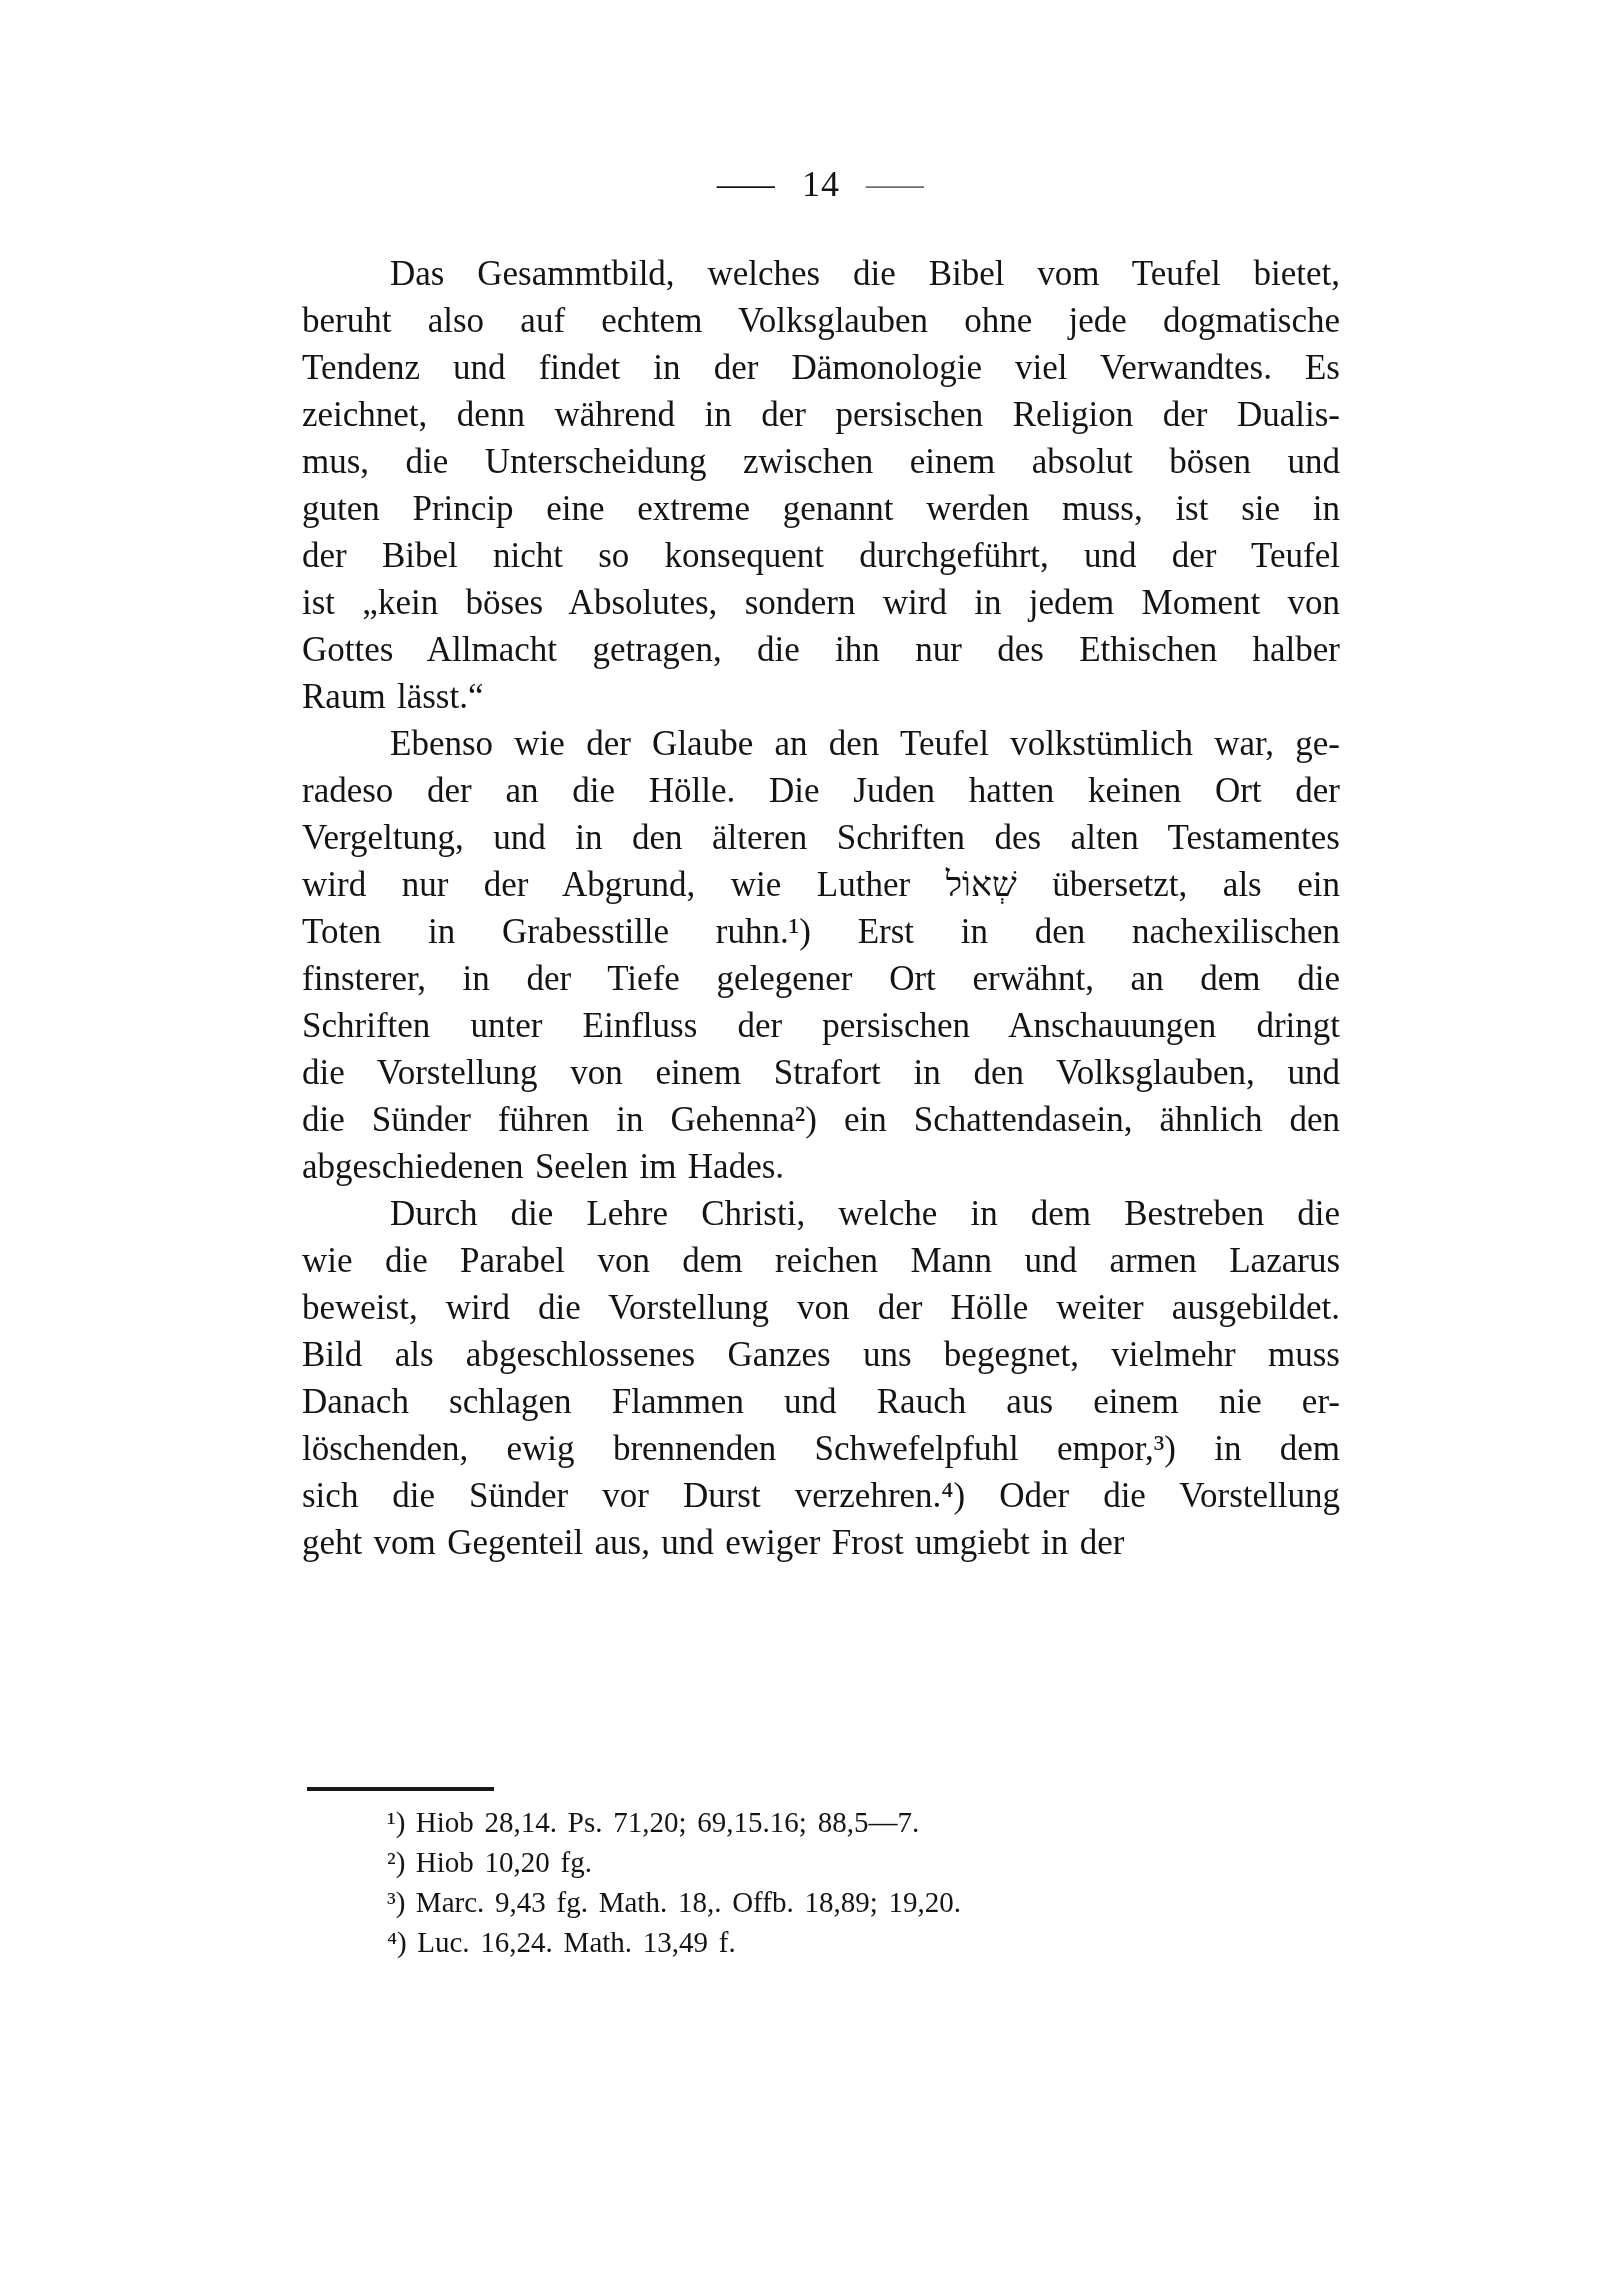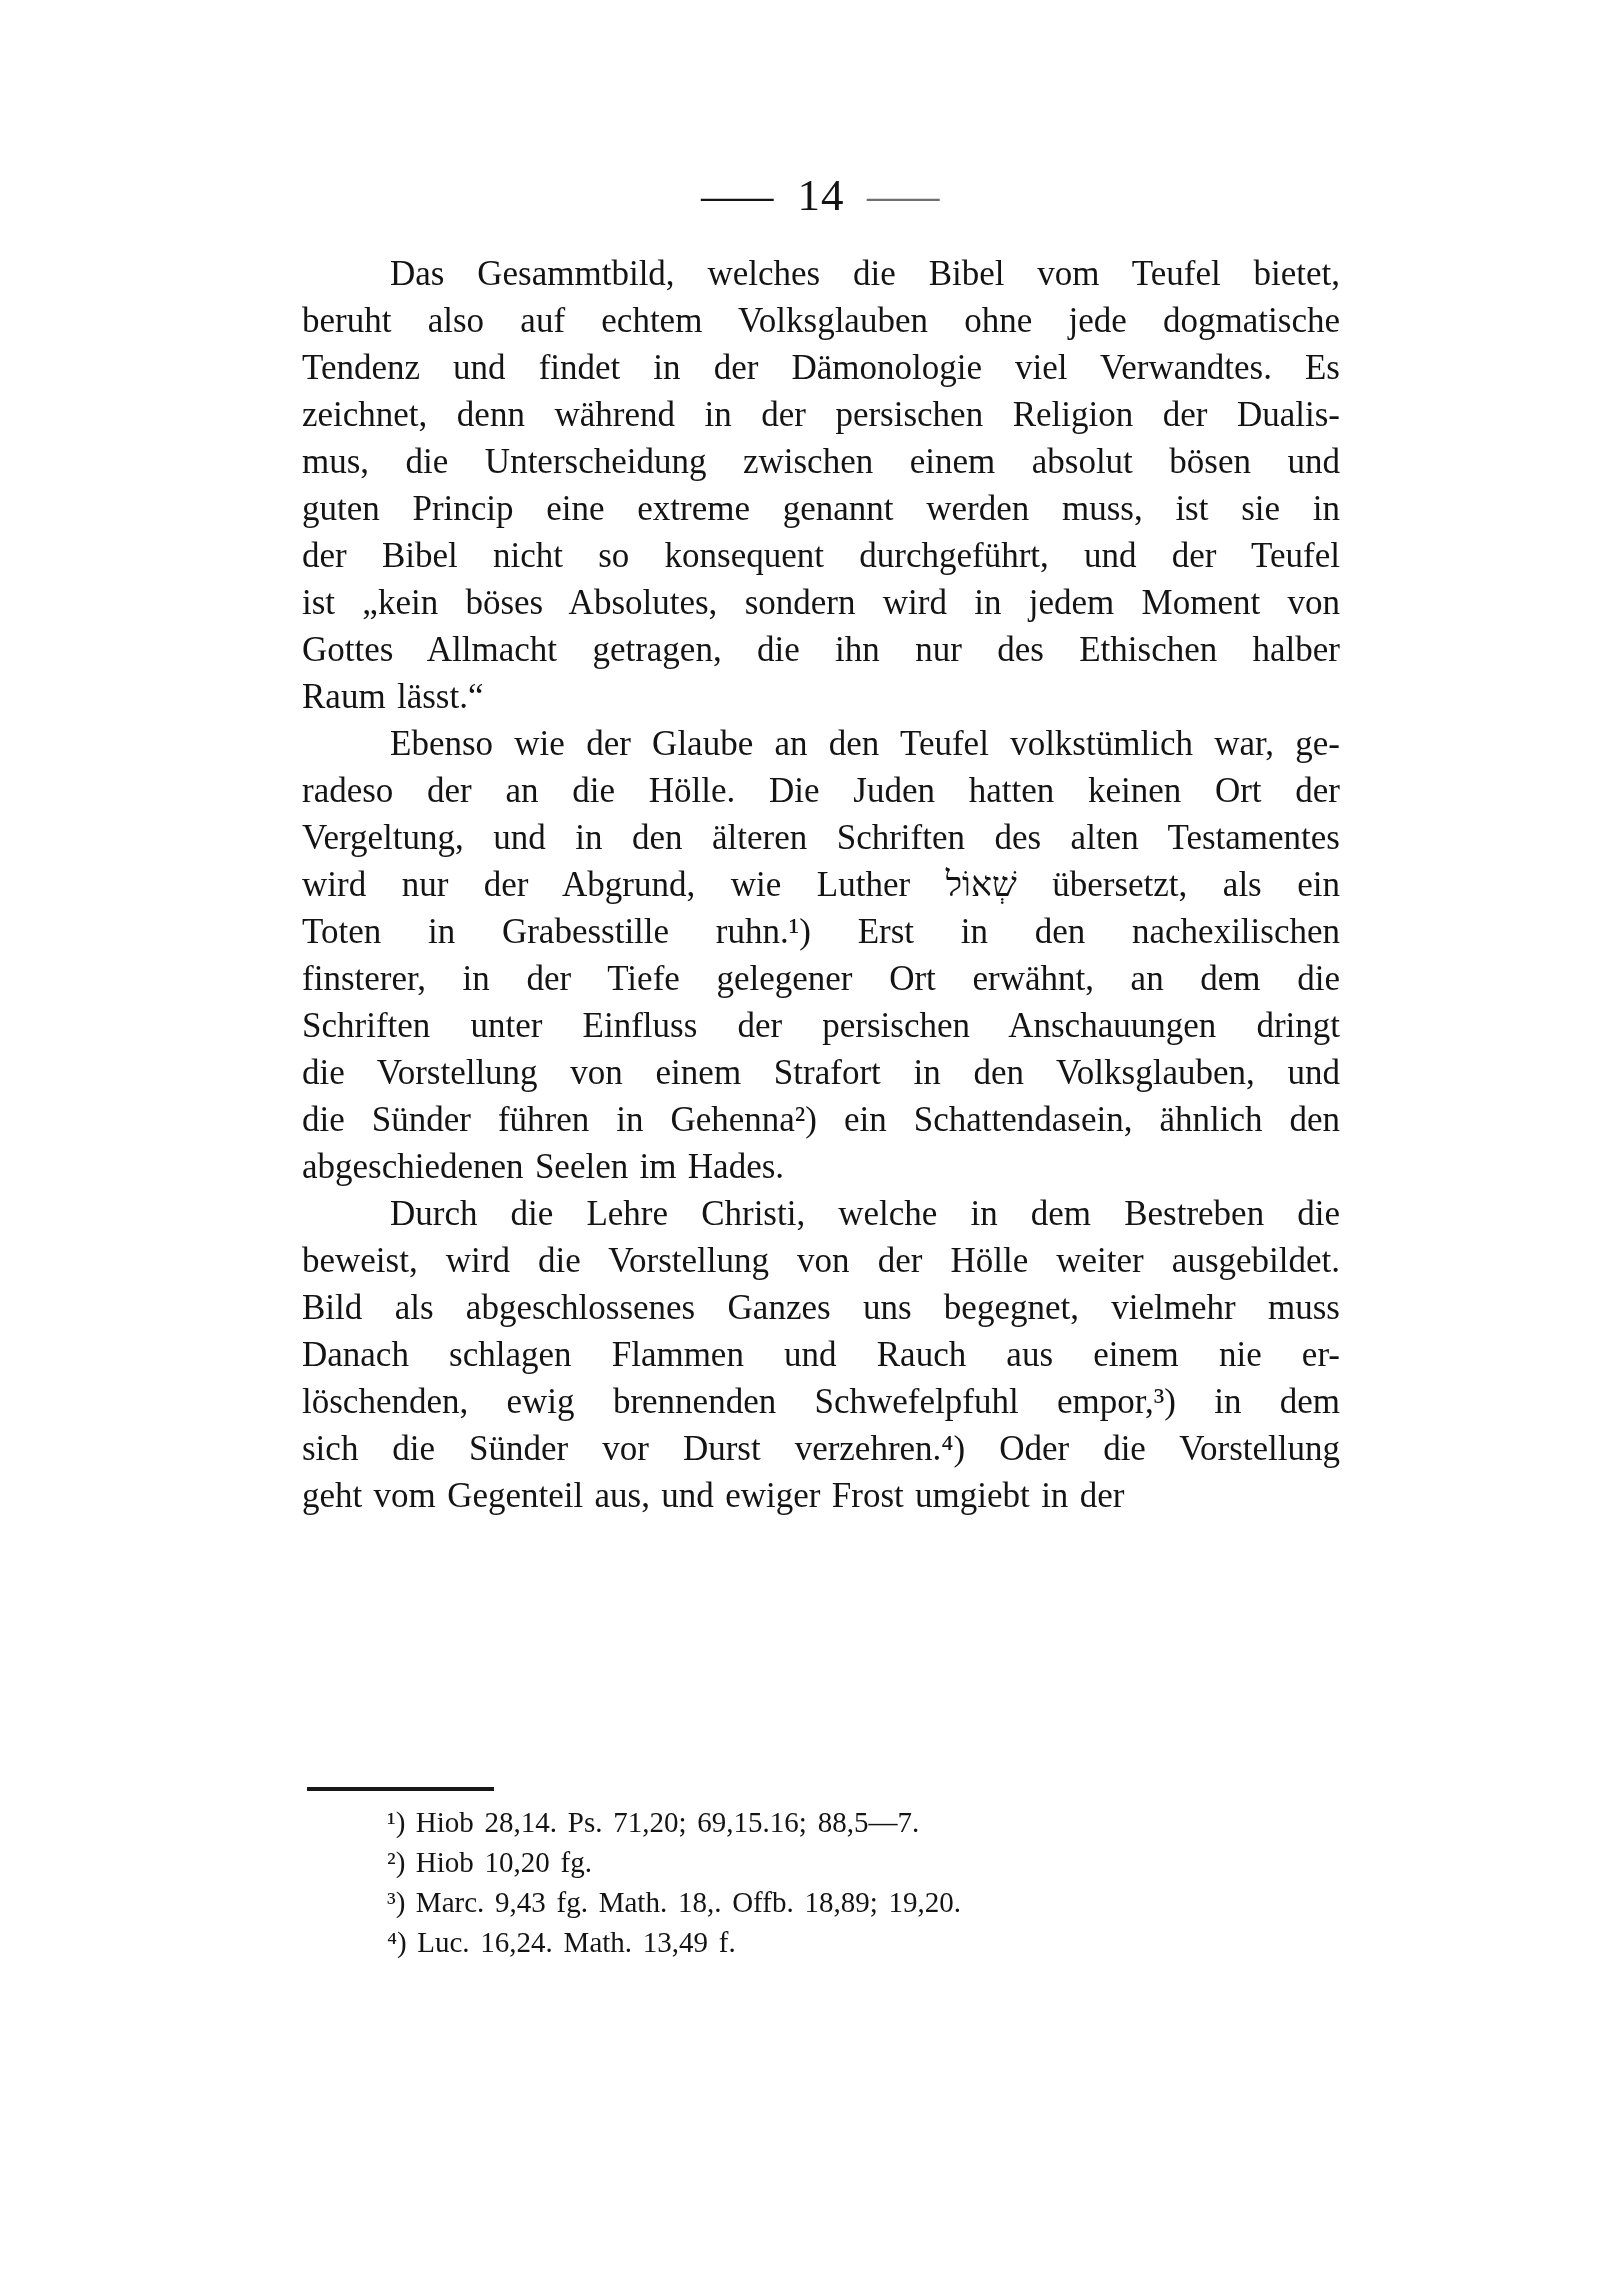--- a/index.html
+++ b/index.html
@@ -6,23 +6,23 @@
   .page{
     position:relative;
     width:1606px;height:2295px;
     background:#ffffff;
     font-family:"Liberation Serif", serif;
     color:#141414;
     overflow:hidden;
   }
   .page-header{
     position:absolute;
-    top:169px;left:302px;width:1038px;
+    top:163px;left:302px;width:1038px;
     text-align:center;
-    font-size:45px;
+    font-size:36px;
     letter-spacing:0.9px;
     white-space:nowrap;
   }
   .page-header .dash{display:inline-block;transform:scaleX(1.6);}
   .page-header .dash.left{margin-right:37px;}
   .page-header .dash.right{margin-left:37px;color:#6f6f6f;}
   .body-block{
     position:absolute;
     top:250px;left:302px;width:1038px;
     font-size:35px;
@@ -80,20 +80,21 @@
     <div class="tline">Vergeltung, und in den älteren Schriften des alten Testamentes</div>
     <div class="tline">wird nur der Abgrund, wie Luther שְׁאוֹל übersetzt, als ein</div>
     <div class="tline">Toten in Grabesstille ruhn.¹)  Erst in den nachexilischen</div>
     <div class="tline">finsterer, in der Tiefe gelegener Ort erwähnt, an dem die</div>
     <div class="tline">Schriften unter Einfluss der persischen Anschauungen dringt</div>
     <div class="tline">die Vorstellung von einem Strafort in den Volksglauben, und</div>
     <div class="tline">die Sünder führen in Gehenna²) ein Schattendasein, ähnlich den</div>
     <div class="tline pend">abgeschiedenen Seelen im Hades.</div>
 
     <div class="tline pstart">Durch die Lehre Christi, welche in dem Bestreben die</div>
+    <div class="tline">wie die Parabel von dem reichen Mann und armen Lazarus</div>
     <div class="tline">beweist, wird die Vorstellung von der Hölle weiter ausgebildet.</div>
     <div class="tline">Bild als abgeschlossenes Ganzes uns begegnet, vielmehr muss</div>
     <div class="tline">Danach schlagen Flammen und Rauch aus einem nie er-</div>
     <div class="tline">löschenden, ewig brennenden Schwefelpfuhl empor,³) in dem</div>
     <div class="tline">sich die Sünder vor Durst verzehren.⁴)  Oder die Vorstellung</div>
     <div class="tline pend">geht vom Gegenteil aus, und ewiger Frost umgiebt in der</div>
   </div>
 
   <div class="fnrule"></div>
 

